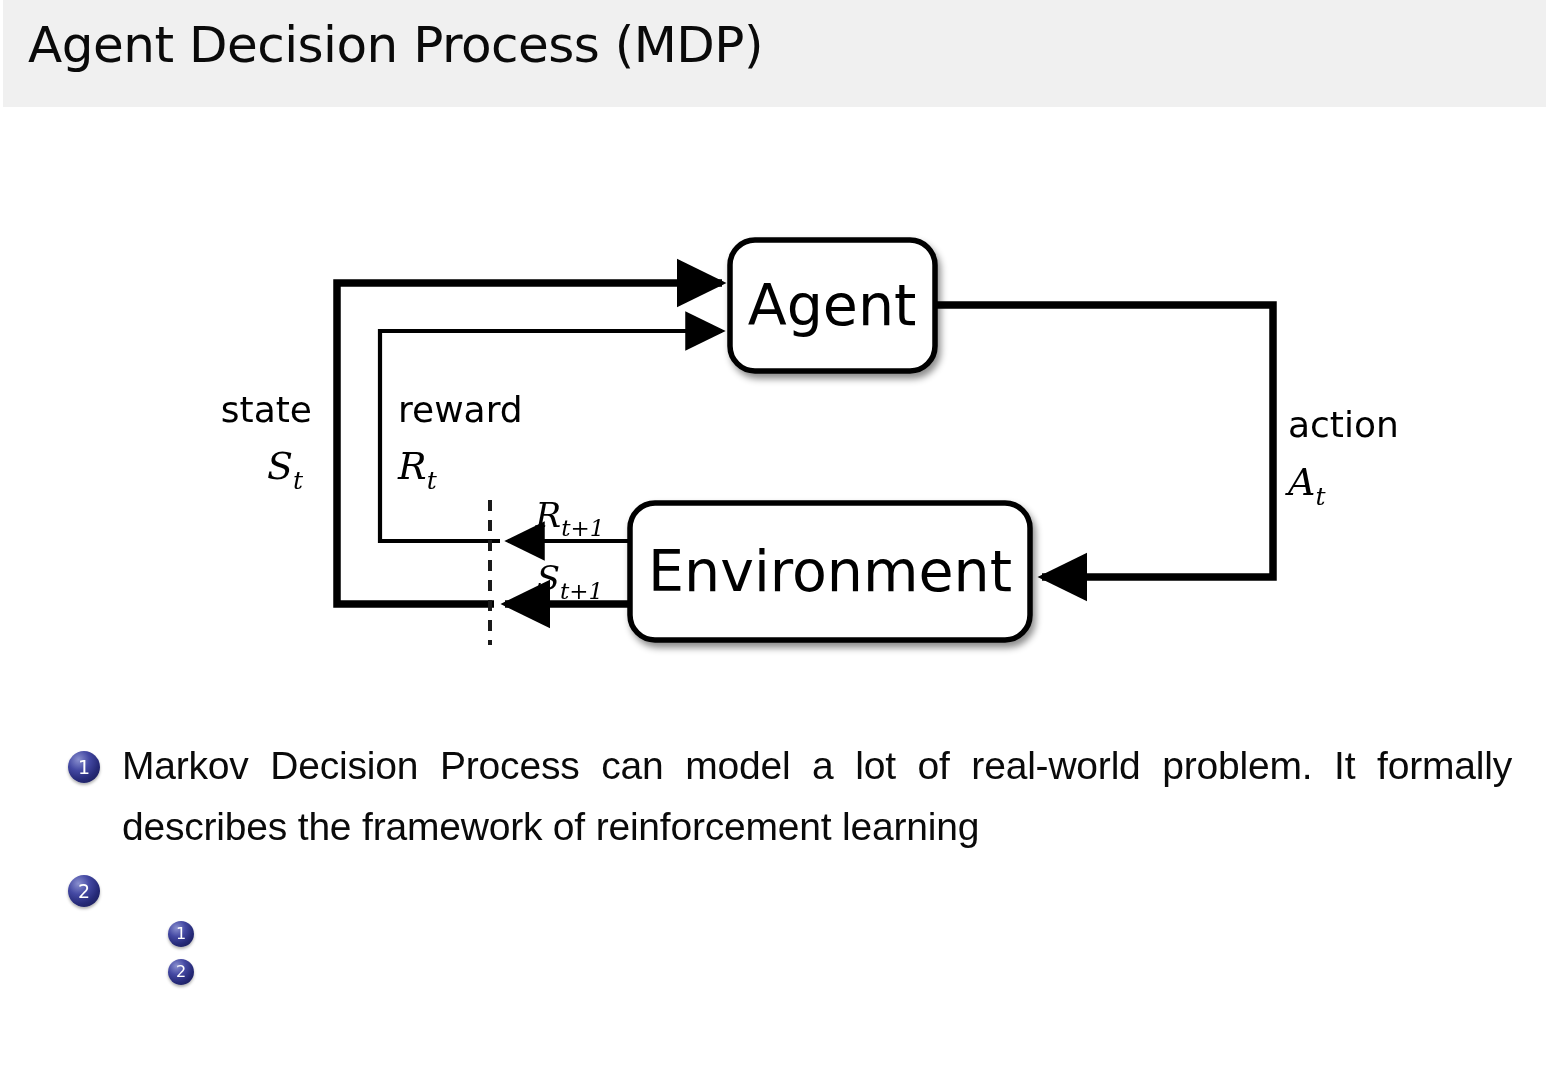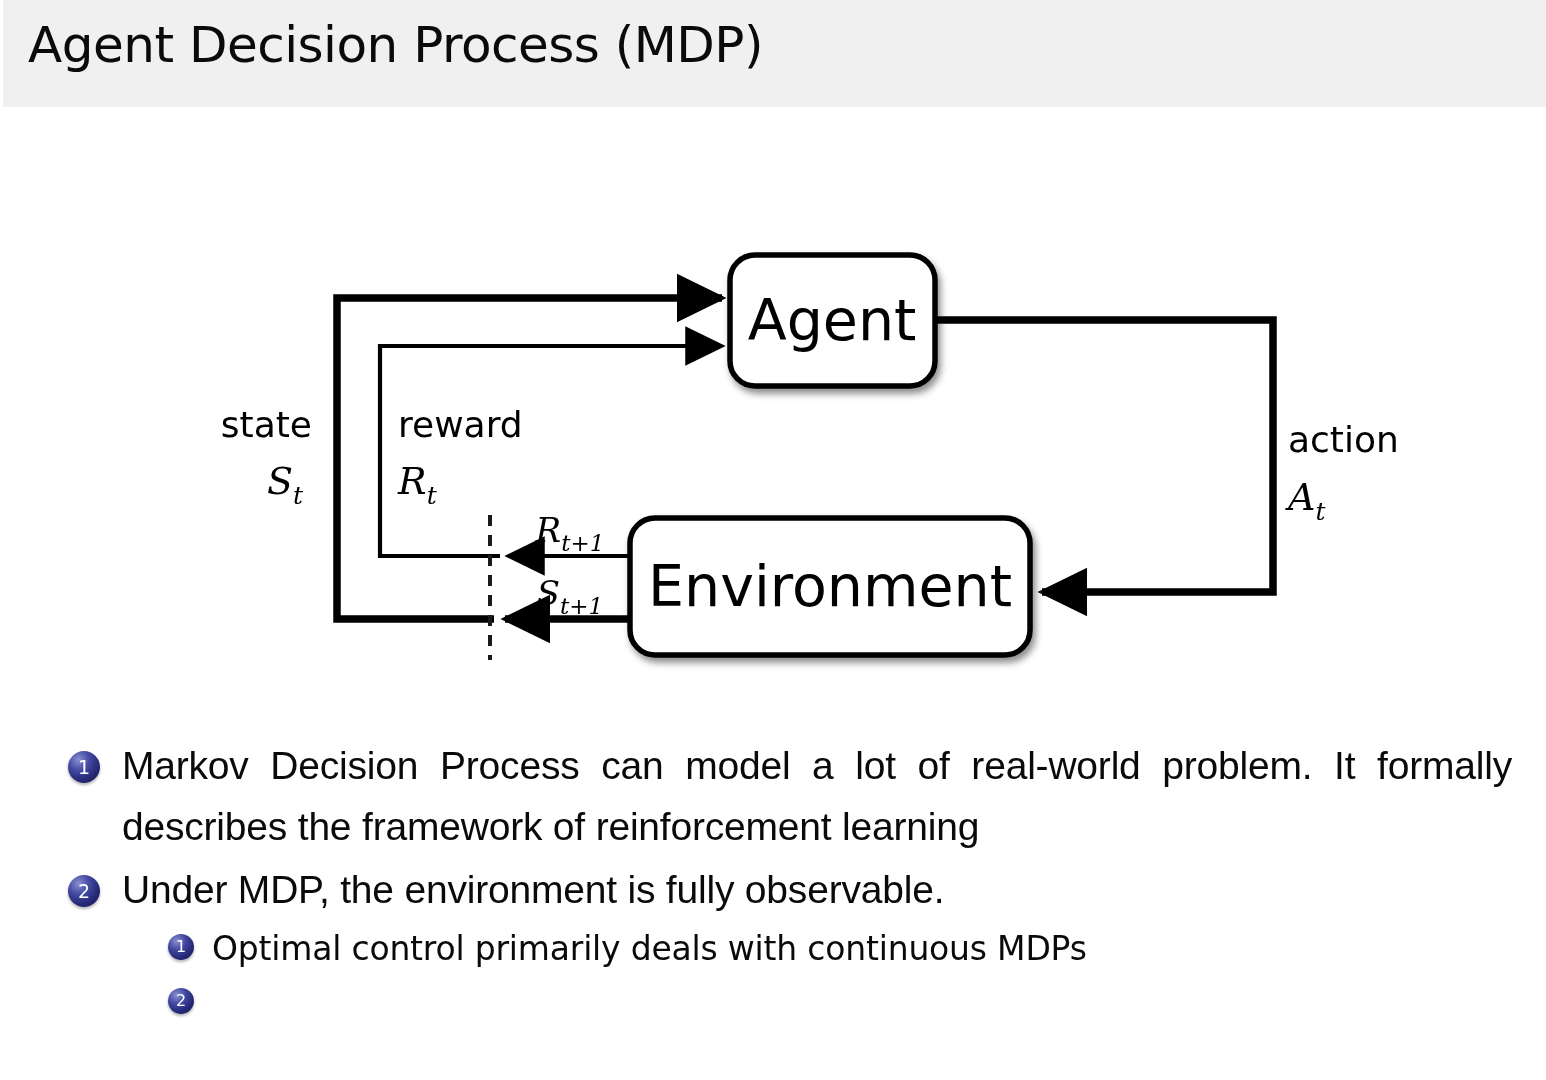--- a/index.html
+++ b/index.html
@@ -41,21 +41,21 @@
     font-weight: 400;
     color: #0a0a0a;
     letter-spacing: -0.5px;
     white-space: nowrap;
   }
 
   
   #diagram {
     position: absolute;
     left: 0;
-    top: 122px;
+    top: 107px;
     width: 1227px;
     height: 610px;
   }
   #diagram svg {
     display: block;
   }
 
   
   #bullets {
     position: absolute;
@@ -186,25 +186,23 @@
 
 <div id="bullets">
 
   <div class="blt blt-l1">
     <div class="badge badge-l1">1</div>
     <div class="btext-l1">Markov Decision Process can model a lot of real-world problem. It formally describes the framework of reinforcement learning</div>
   </div>
 
   <div class="blt blt-l1">
     <div class="badge badge-l1">2</div>
-    <div class="btext-l1 nojust">Under MDP, the environment is fully observable.</div>
   </div>
 
   <div class="blt blt-l2">
     <div class="badge badge-l2">1</div>
-    <div class="btext-l2">Optimal control primarily deals with continuous MDPs</div>
   </div>
 
   <div class="blt blt-l2">
     <div class="badge badge-l2">2</div>
   </div>
 
 </div>
 
 </body></html>

